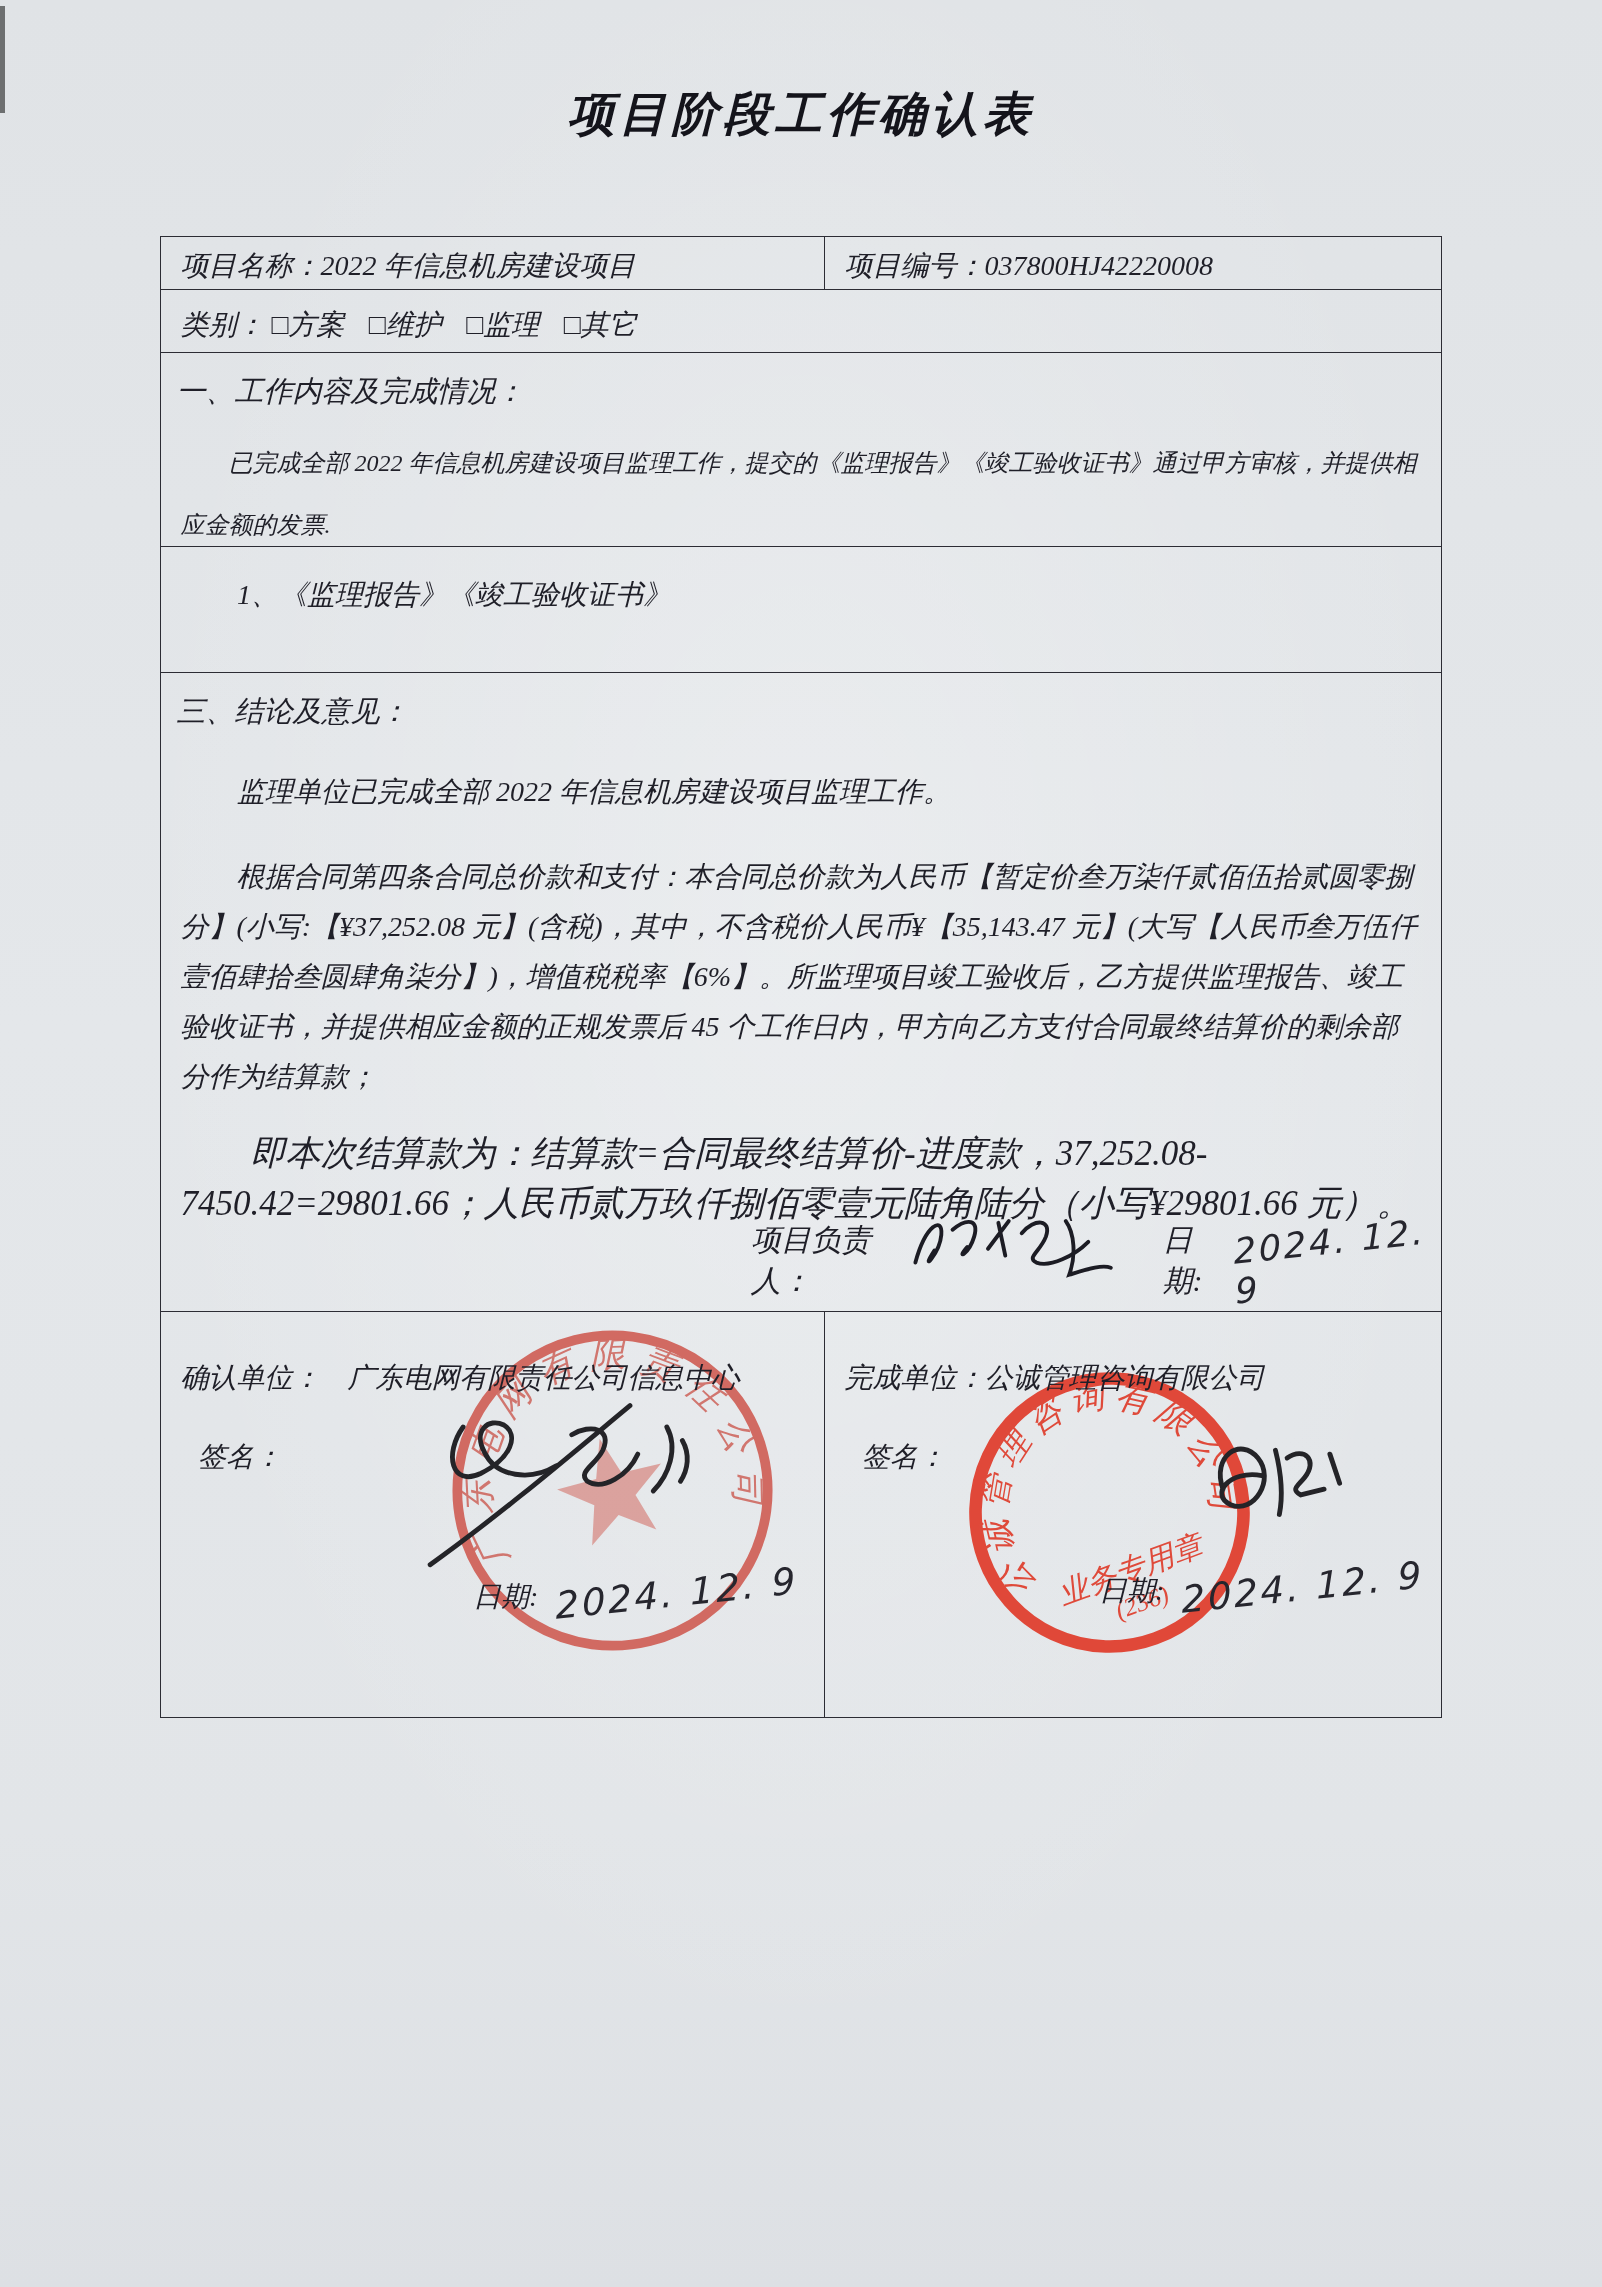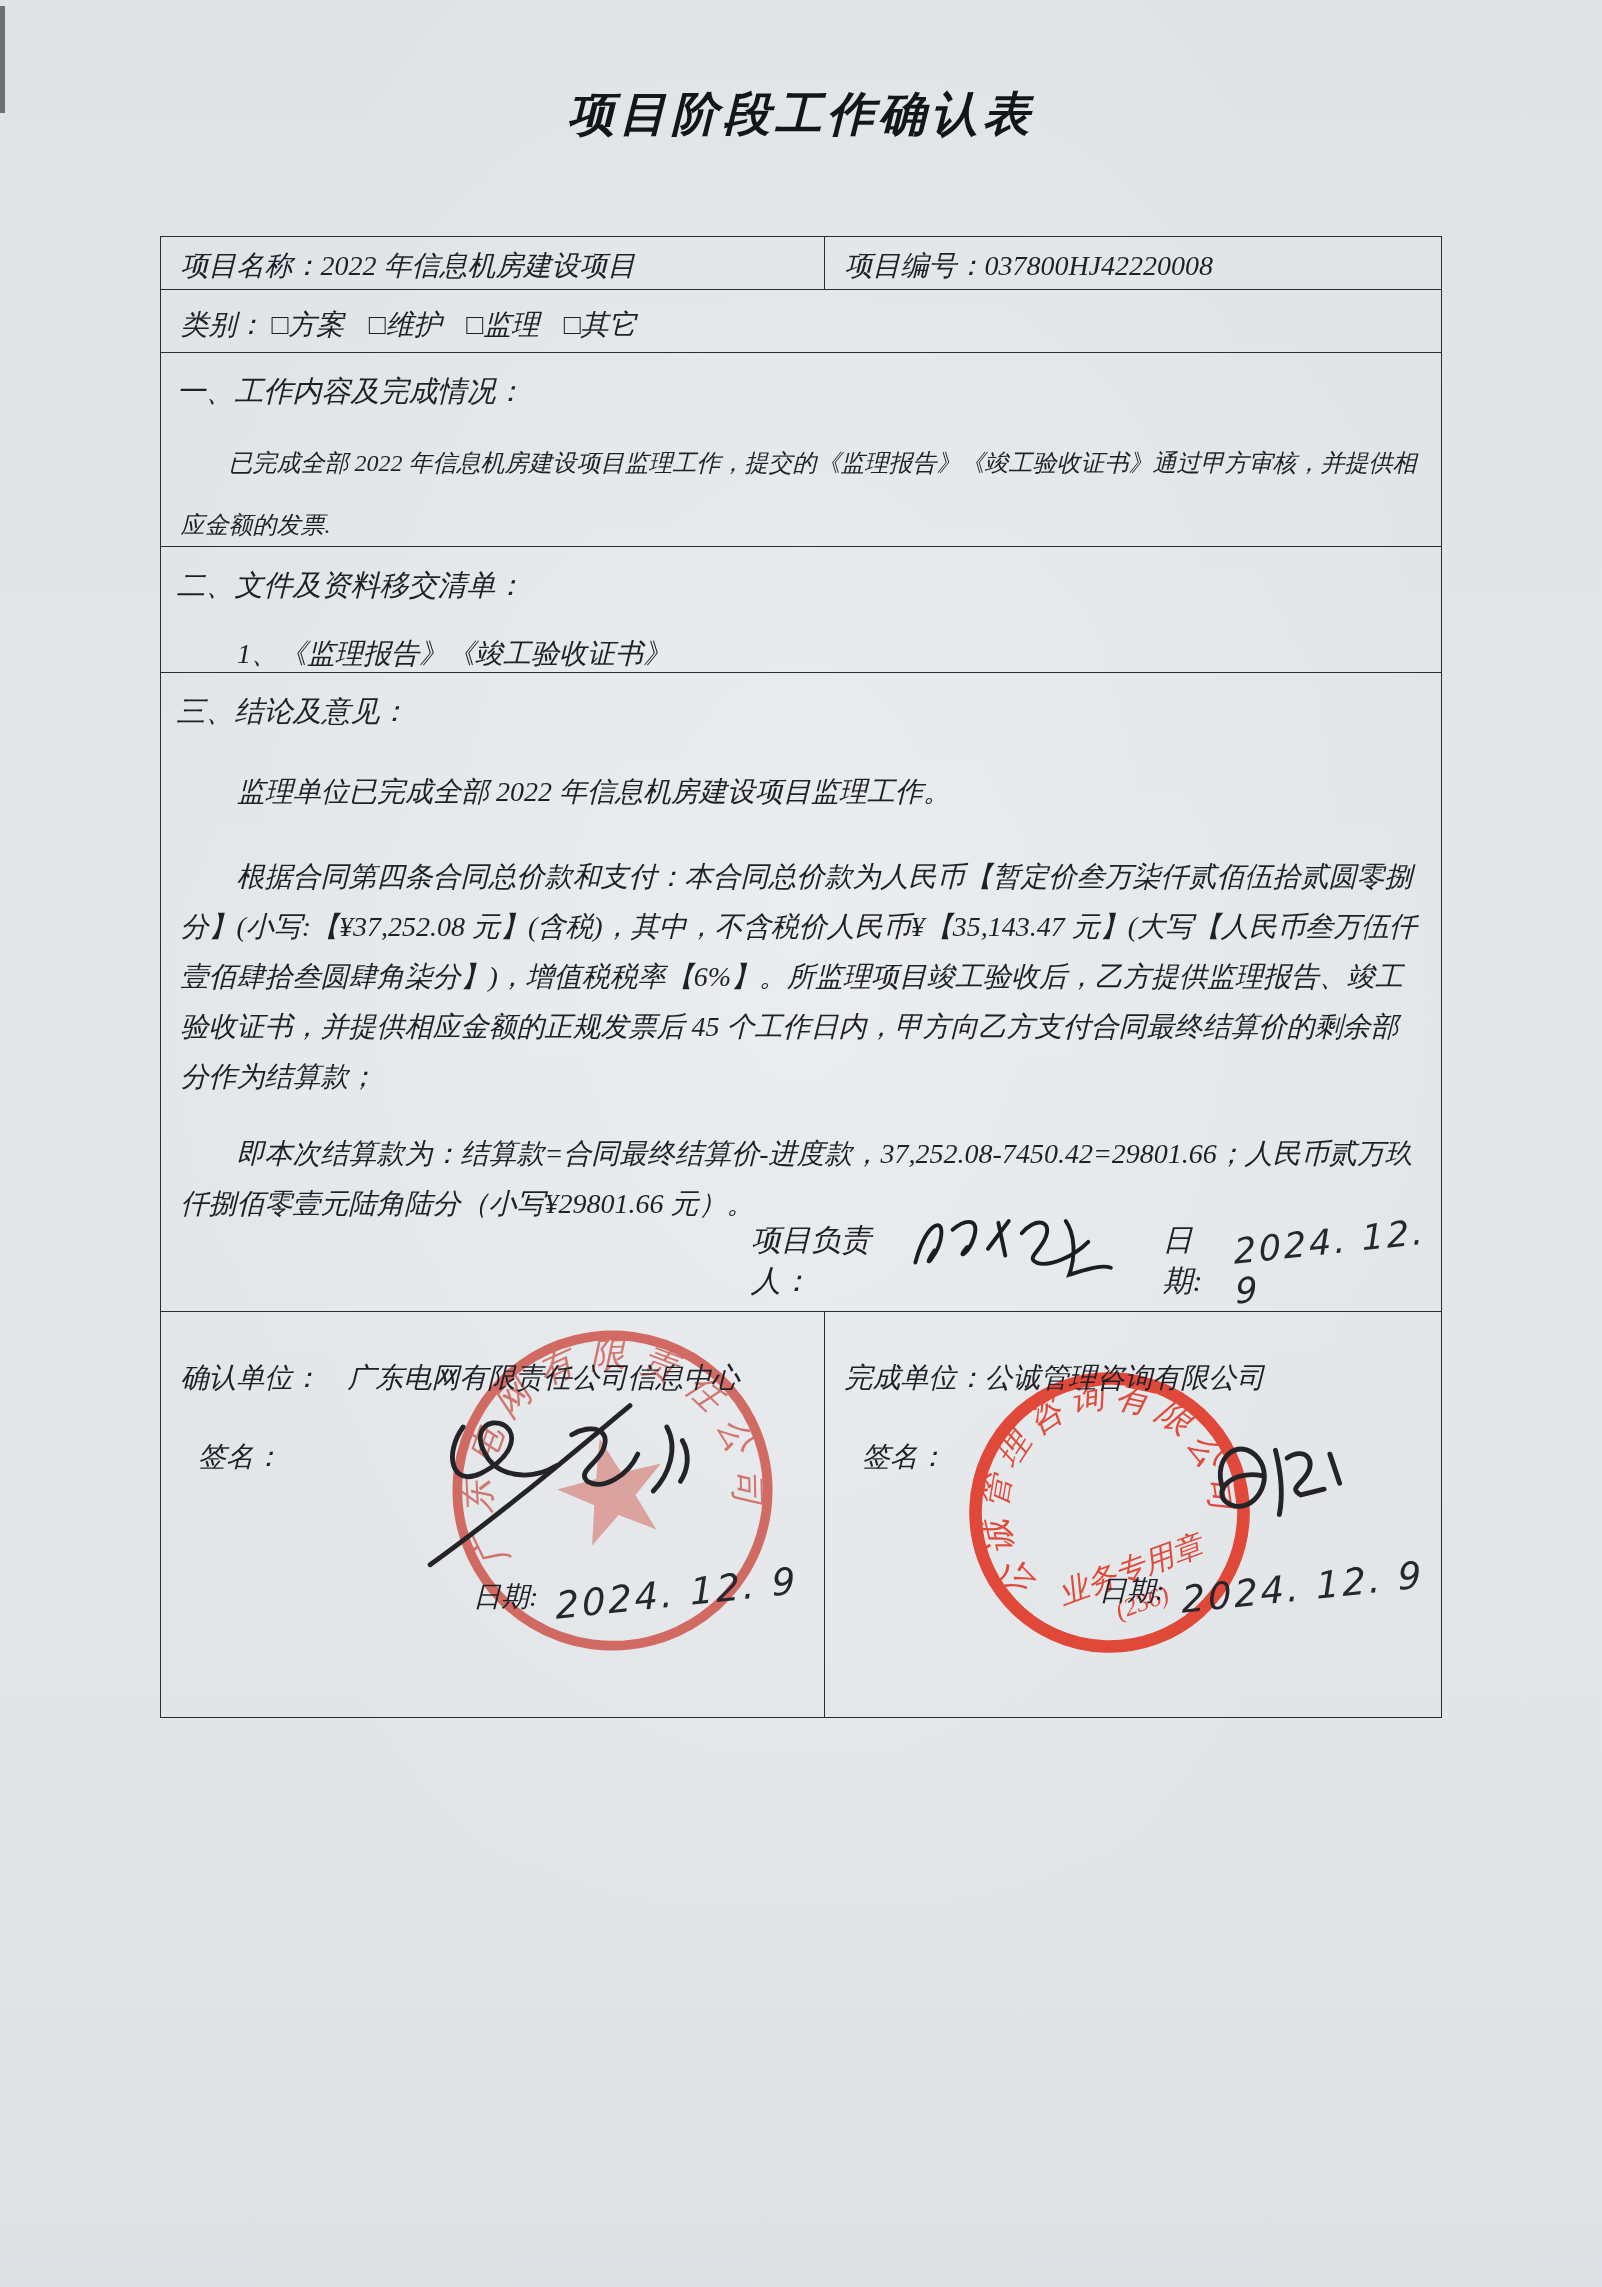--- a/index.html
+++ b/index.html
@@ -45,21 +45,21 @@
 
   .s1 { height: 194px; }
   .s2 { height: 126px; }
   .s3 { height: 639px; position: relative; }
 
   .sec-heading { font-size: 29px; margin: 19.4px 0 0 15.5px; }
   .s1 .para { font-size: 24px; line-height: 62px; text-indent: 2em; margin: 19.4px 21.3px 0 19.4px; }
   .s2 .item { font-size: 28px; margin: 29px 0 0 76px; }
   .s3 .p1 { font-size: 28px; margin: 41px 0 0 76px; }
   .s3 .p2 { font-size: 28px; line-height: 50px; text-indent: 2em; margin: 41px 21.3px 0 19.4px; }
-  .s3 .p3 { font-size: 28px; line-height: 50px; text-indent: 2em; margin: 27px 21.3px 0 19.4px; }
+  .s3 .p3 { font-size: 35px; line-height: 50px; text-indent: 2em; margin: 27px 21.3px 0 19.4px; }
 
   .manager { position: absolute; left: 590px; top: 543px; display: flex; align-items: center; font-size: 30px; }
   .manager .sig3 { margin: -27px 0 0 -5.8px; }
   .manager .dlabel { margin-left: 41px; }
 
   .bottom { display: flex; height: 406px; }
   .bcell { position: relative; width: 663px; height: 100%; }
   .bcell.rightc { width: auto; flex: 1; border-left: 1.9px solid #2c2c34; }
   .unit-line { position: absolute; top: 47px; left: 19.4px; font-size: 28px; z-index: 4; text-align: right; }
   .unit-gap { display: inline-block; width: 27px; }
@@ -113,21 +113,20 @@
         <span class="opt">□其它</span>
       </div>
     </div>
 
     <div class="row s1">
       <div class="sec-heading">一、工作内容及完成情况：</div>
       <div class="para">已完成全部 2022 年信息机房建设项目监理工作，提交的《监理报告》《竣工验收证书》通过甲方审核，并提供相应金额的发票.</div>
     </div>
 
     <div class="row s2">
-      <div class="sec-heading">二、文件及资料移交清单：</div>
       <div class="item">1、《监理报告》《竣工验收证书》</div>
     </div>
 
     <div class="row s3">
       <div class="sec-heading">三、结论及意见：</div>
       <div class="p1">监理单位已完成全部 2022 年信息机房建设项目监理工作。</div>
       <div class="p2">根据合同第四条合同总价款和支付：本合同总价款为人民币【暂定价叁万柒仟贰佰伍拾贰圆零捌分】(小写:【¥37,252.08 元】(含税)，其中，不含税价人民币¥【35,143.47 元】(大写【人民币叁万伍仟壹佰肆拾叁圆肆角柒分】)，增值税税率【6%】。所监理项目竣工验收后，乙方提供监理报告、竣工验收证书，并提供相应金额的正规发票后 45 个工作日内，甲方向乙方支付合同最终结算价的剩余部分作为结算款；</div>
       <div class="p3">即本次结算款为：结算款=合同最终结算价-进度款，37,252.08-7450.42=29801.66；人民币贰万玖仟捌佰零壹元陆角陆分（小写¥29801.66 元）。</div>
 
       <div class="manager">

